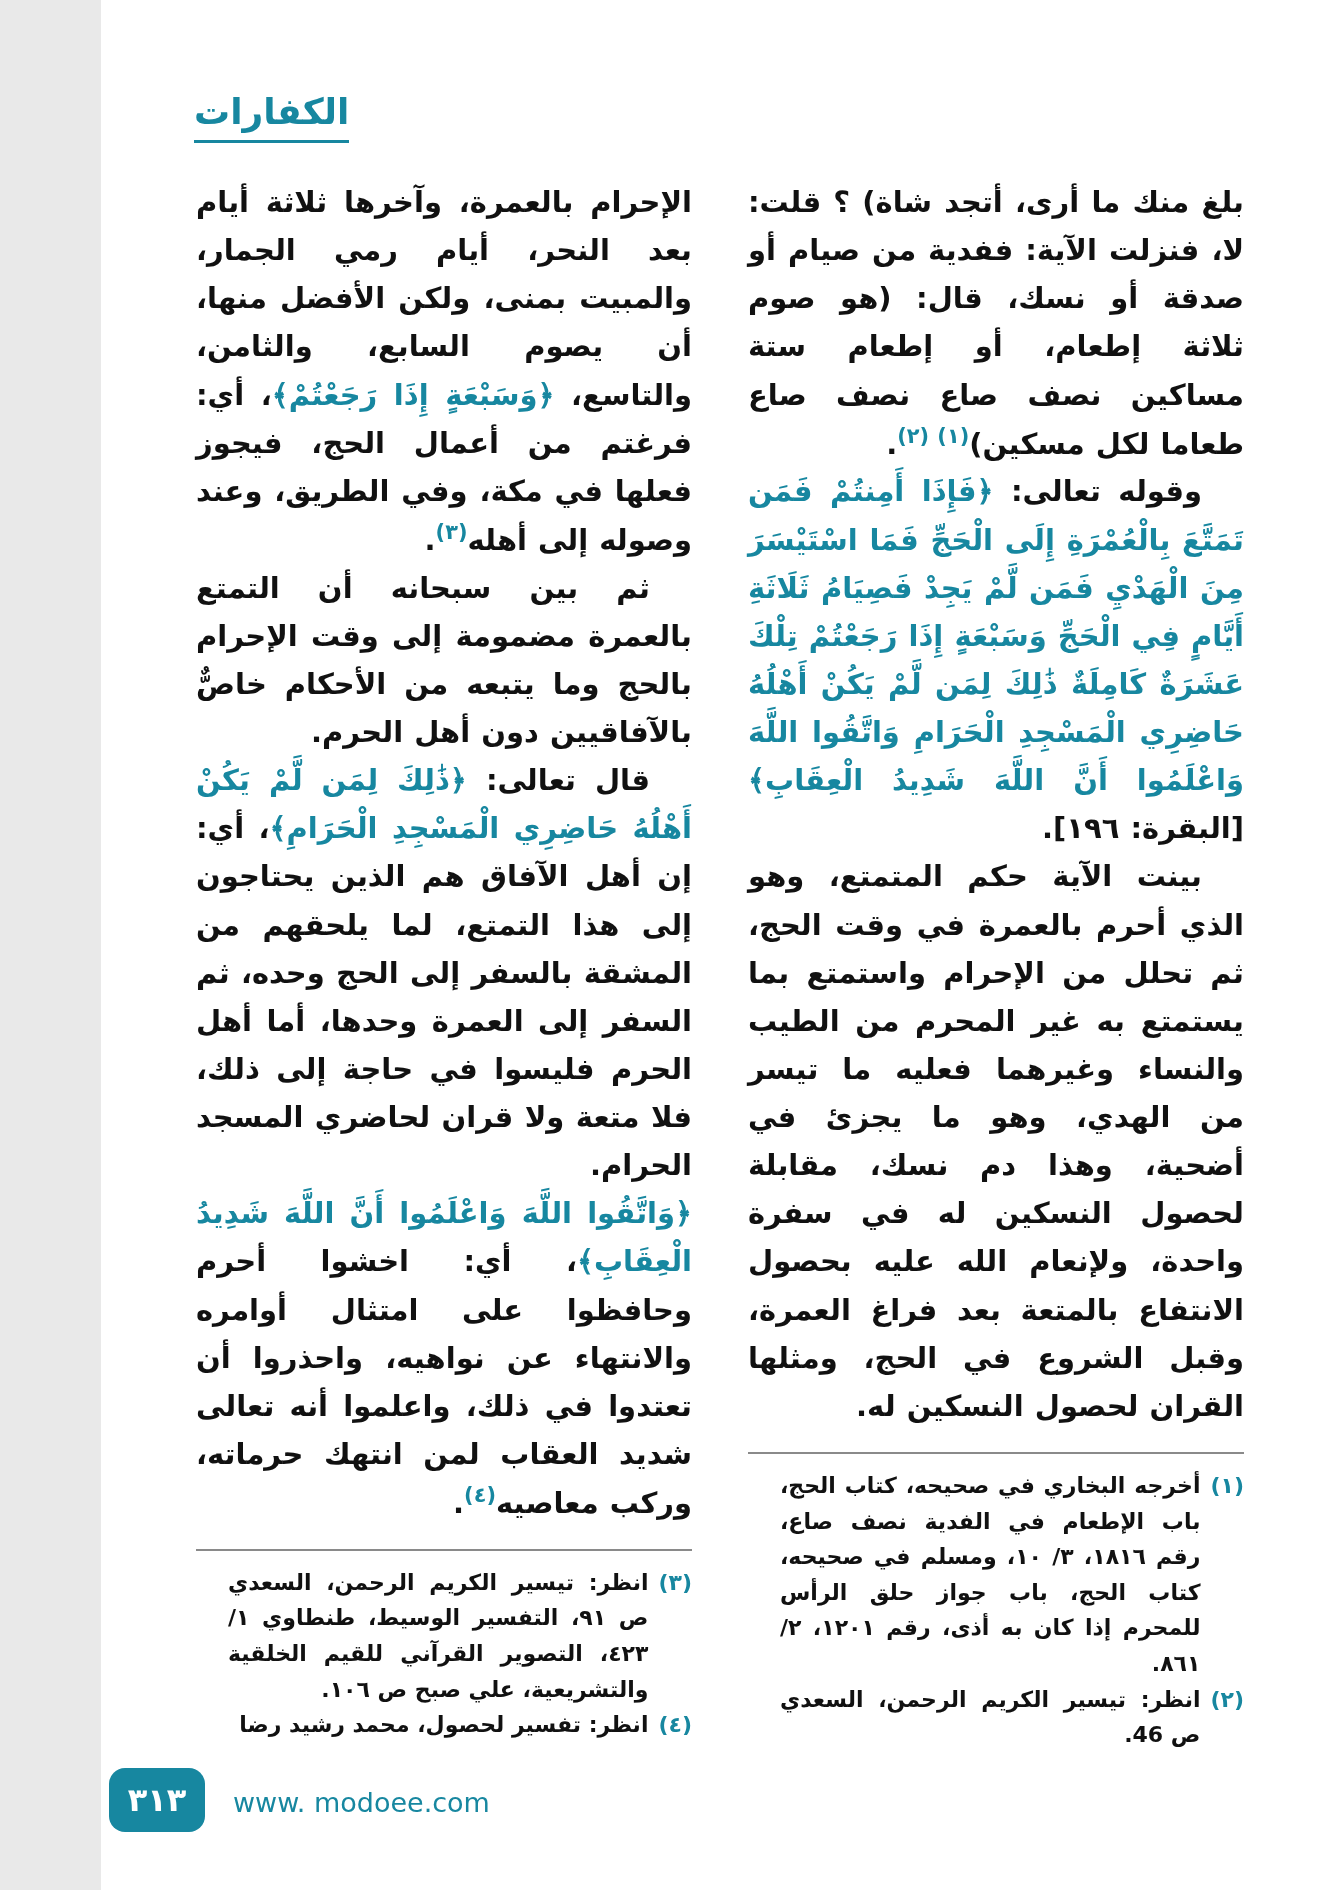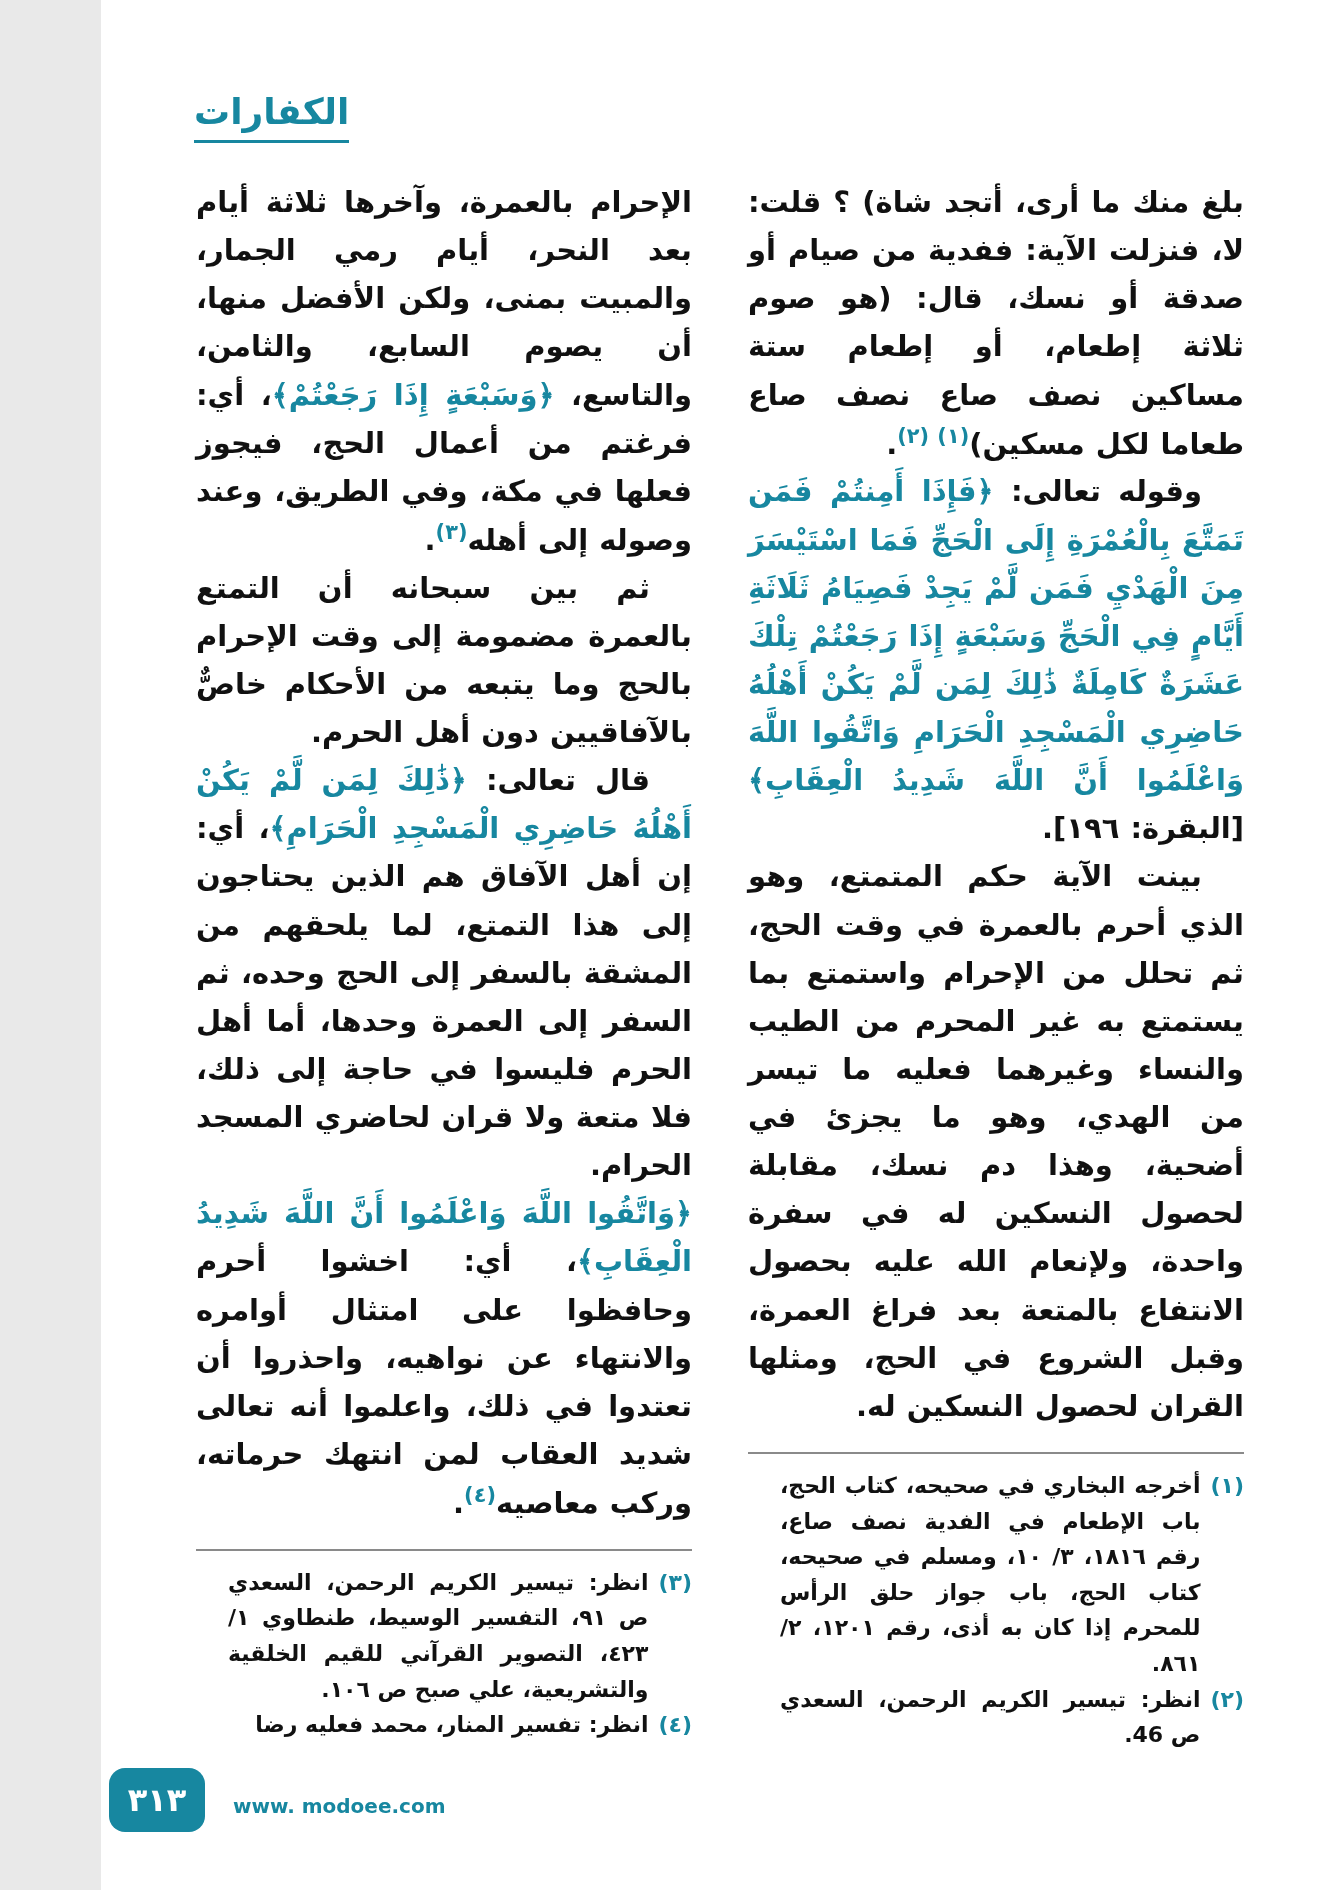--- a/index.html
+++ b/index.html
@@ -74,21 +74,21 @@
     background: var(--accent);
     border-radius: 16px;
     display: flex; align-items: center; justify-content: center;
     color: #ffffff;
     font-size: 32px; font-weight: 700;
     padding: 0 14px;
   }
   .website {
     position: absolute; left: 132px; bottom: 72px;
     color: var(--accent);
-    font-size: 20px; font-weight: 700;
+    font-size: 27px; font-weight: 400;
     direction: ltr;
   }
 </style>
 </head>
 <body>
 
 <div class="page">
 
   <div class="header-title">الكفارات</div>
 
@@ -120,21 +120,21 @@
             <p class="para indent"><span class="seg-body">قال تعالى: </span><span class="seg-quran">﴿ذَٰلِكَ لِمَن لَّمْ يَكُنْ أَهْلُهُ حَاضِرِي الْمَسْجِدِ الْحَرَامِ﴾</span><span class="seg-body">، أي: إن أهل الآفاق هم الذين يحتاجون إلى هذا التمتع، لما يلحقهم من المشقة بالسفر إلى الحج وحده، ثم السفر إلى العمرة وحدها، أما أهل الحرم فليسوا في حاجة إلى ذلك، فلا متعة ولا قران لحاضري المسجد الحرام.</span></p>
             <p class="para"><span class="seg-quran">﴿وَاتَّقُوا اللَّهَ وَاعْلَمُوا أَنَّ اللَّهَ شَدِيدُ الْعِقَابِ﴾</span><span class="seg-body">، أي: اخشوا أحرم وحافظوا على امتثال أوامره والانتهاء عن نواهيه، واحذروا أن تعتدوا في ذلك، واعلموا أنه تعالى شديد العقاب لمن انتهك حرماته، وركب معاصيه</span><span class="seg-ref">(٤)</span><span class="seg-body">.</span></p>
           </div>
         <div class="footnotes">
             <div class="footnote">
               <span class="fn-num">(٣)</span>
               <span class="fn-text">انظر: تيسير الكريم الرحمن، السعدي ص ٩١، التفسير الوسيط، طنطاوي ١/ ٤٢٣، التصوير القرآني للقيم الخلقية والتشريعية، علي صبح ص ١٠٦.</span>
             </div>
             <div class="footnote">
               <span class="fn-num">(٤)</span>
-              <span class="fn-text">انظر: تفسير المنار، محمد فعليه رضا</span>
+              <span class="fn-text">انظر: تفسير لحصول، محمد رشيد رضا</span>
             </div>
           </div>
       </div>
 
     </div>
   </div>
 
   <div class="page-badge">٣١٣</div>
 
   <div class="website">www. modoee.com</div>

